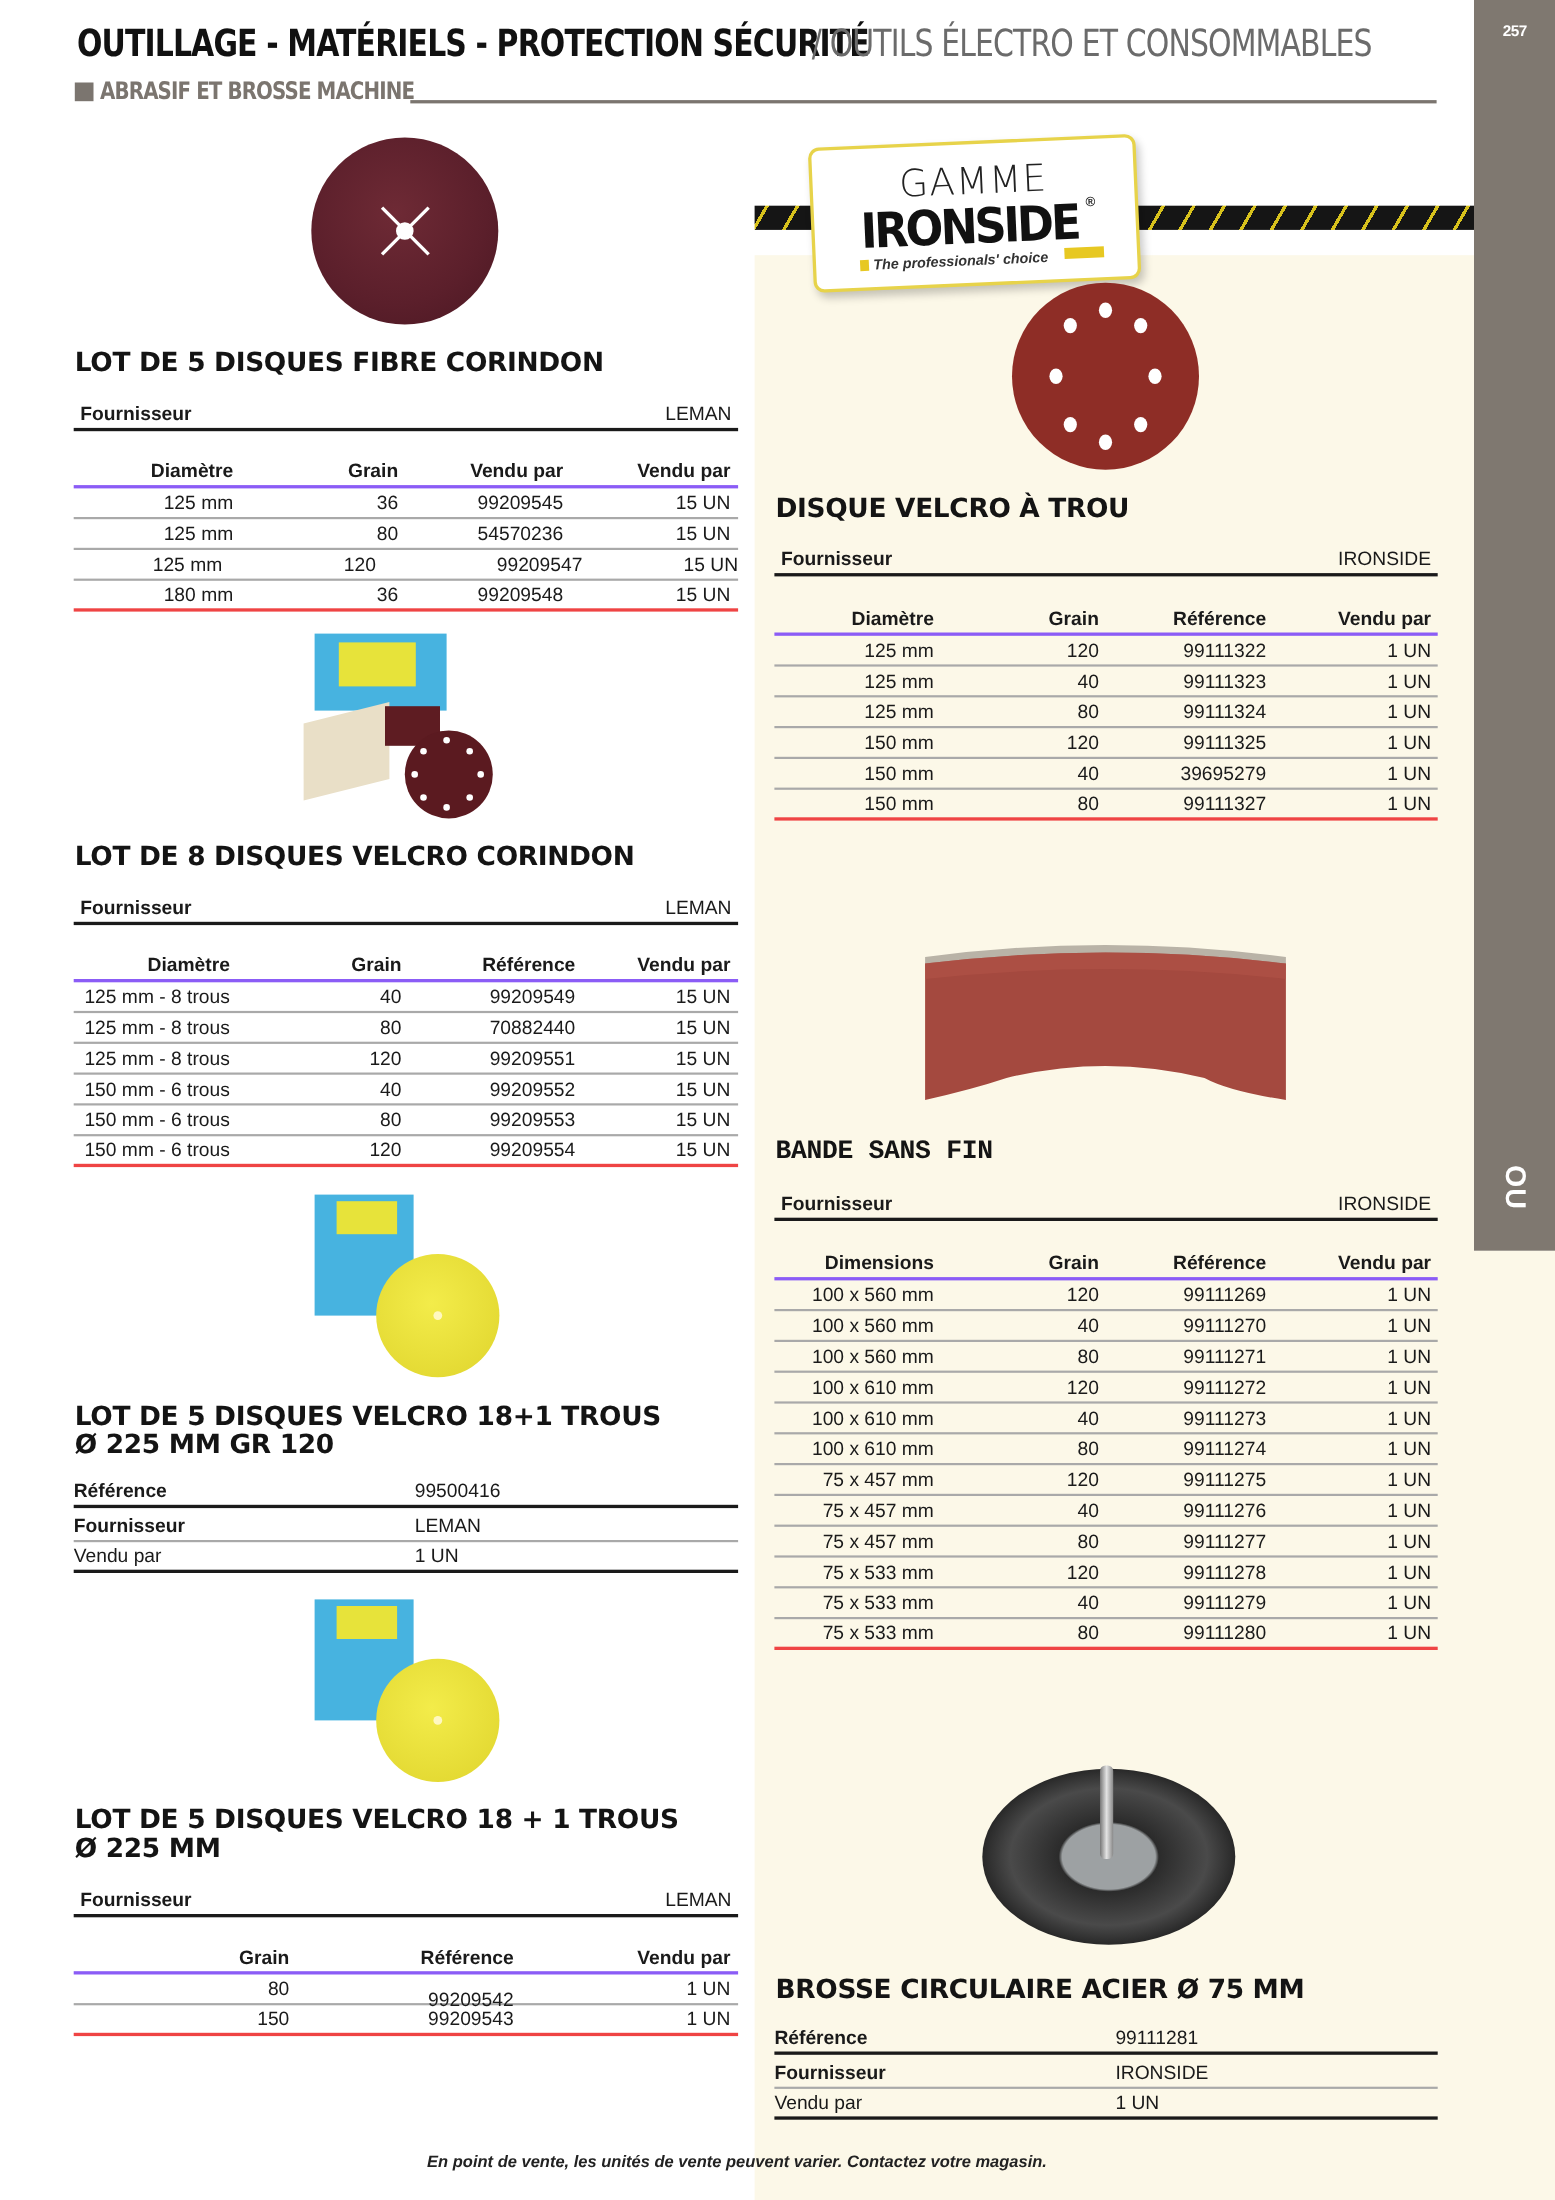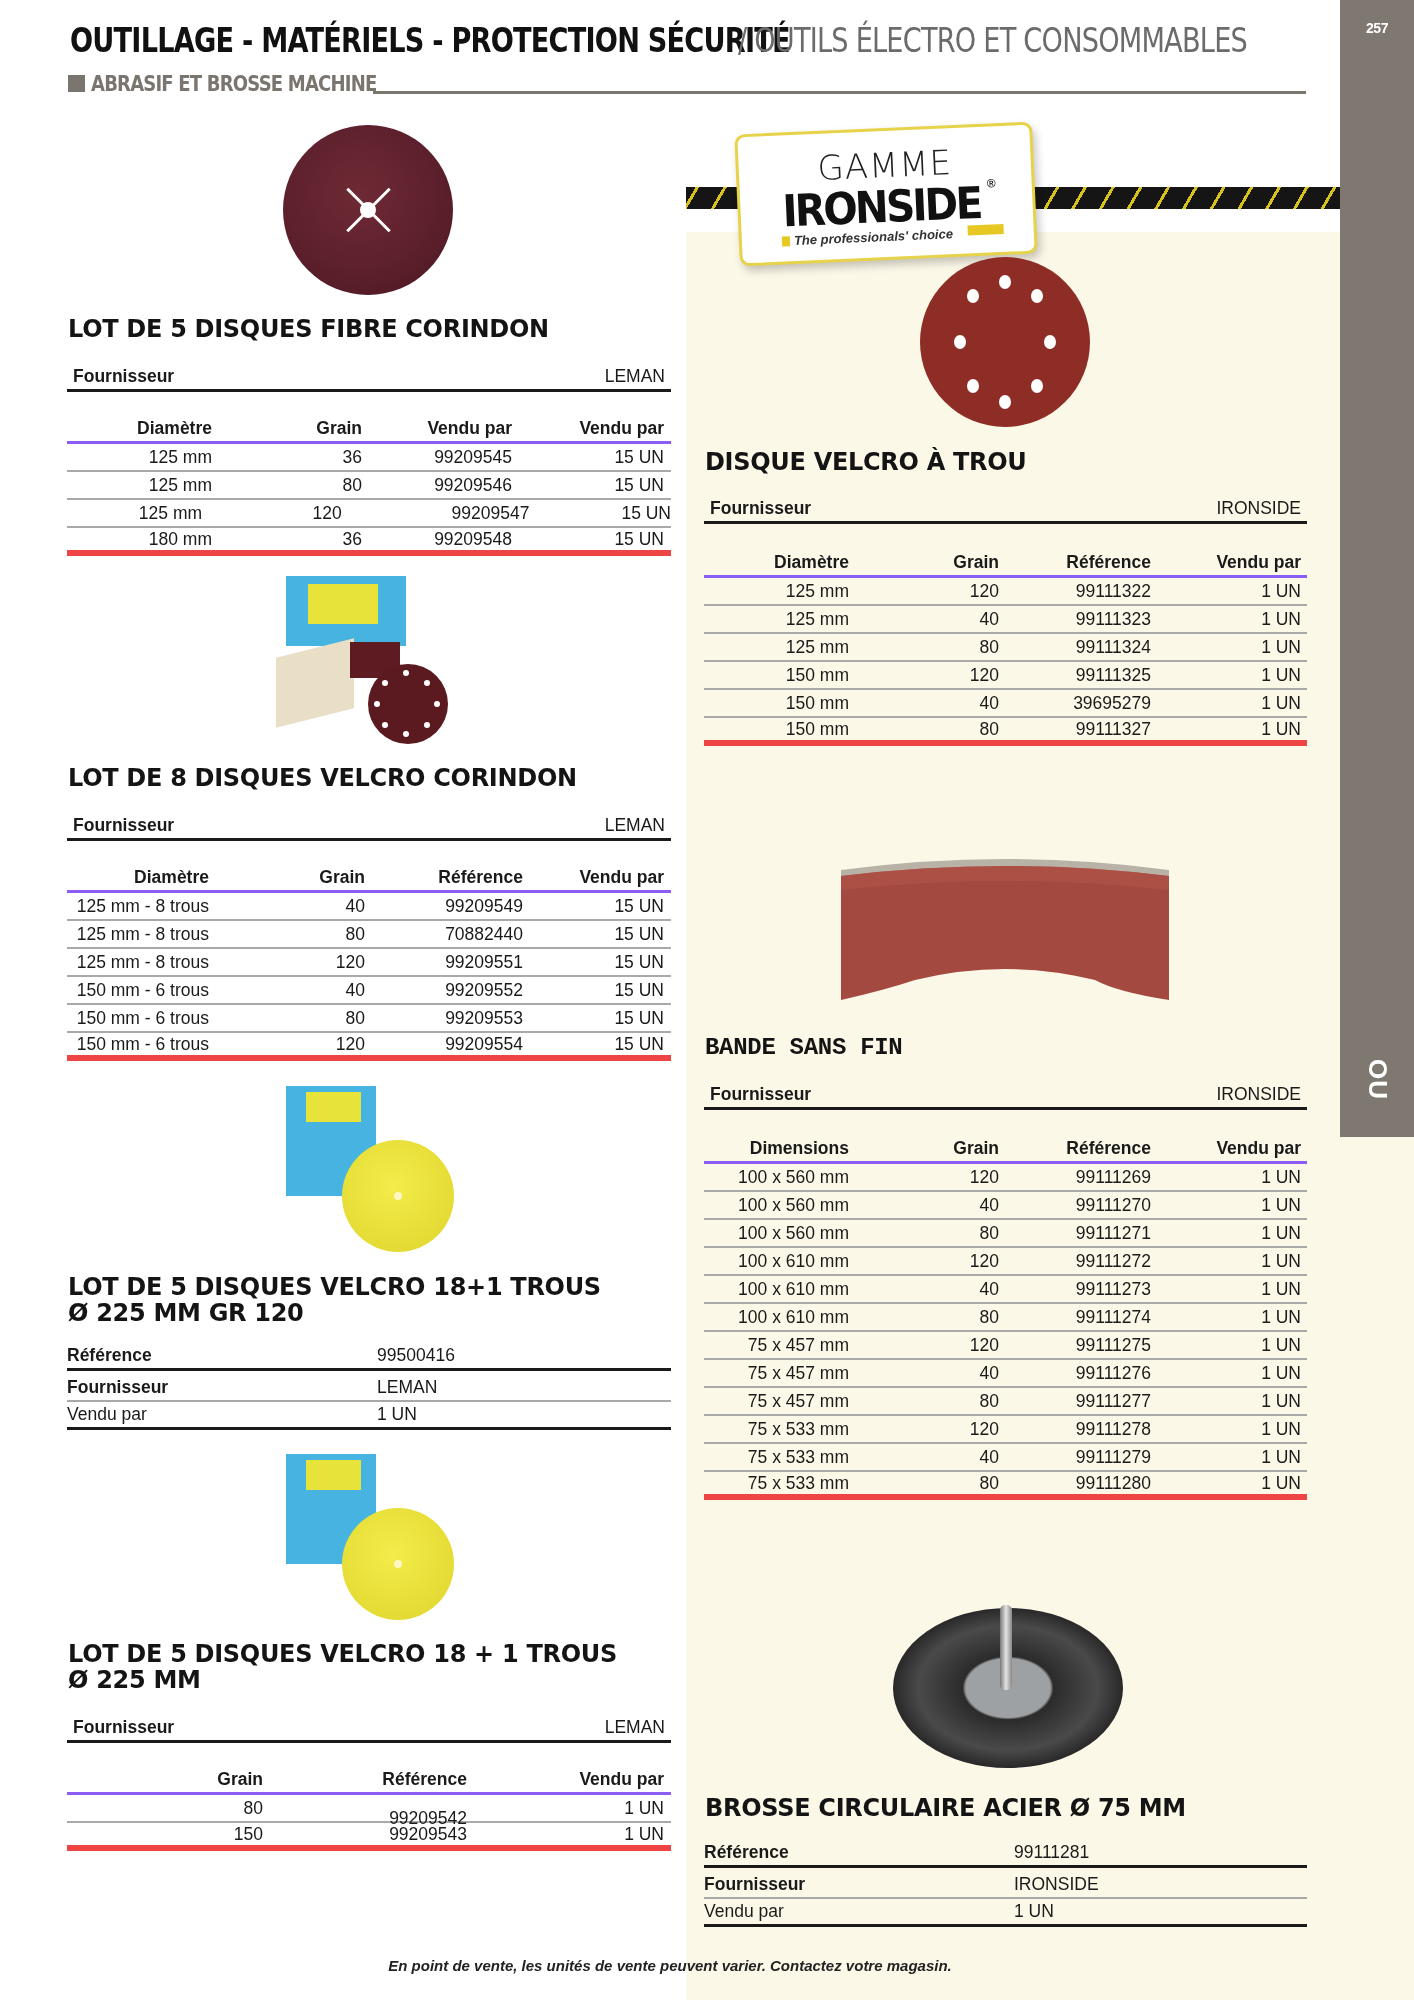--- a/index.html
+++ b/index.html
@@ -39,21 +39,21 @@
   .badge-tag { position: absolute; left: 52px; top: 98px; font-size: 13px; font-style: italic; font-weight: 700; color: #333; }
   .badge-tag-bar { position: absolute; left: 40px; top: 101px; width: 8px; height: 10px; background: #e7c822; }
   .badge-tag-bar2 { position: absolute; left: 226px; top: 98px; width: 36px; height: 10px; background: #e7c822; }
 
   
   .prod-title { font-family: "DejaVu Sans", sans-serif; font-weight: 700; font-size: 24px; line-height: 27px; color: #141414; letter-spacing: -0.3px; white-space: nowrap; }
 
   
   .tbl { font-size: 17.5px; color: #1a1a1a; }
   .tbl .row { position: absolute; left: 0; right: 0; height: 28px; display: flex; align-items: center; border-bottom: 2px solid #a9a9a9; }
-  .tbl .row.last { border-bottom: 6px solid #ef4444; }
+  .tbl .row.last { border-bottom: 3px solid #ef4444; }
   .tbl .hdr { position: absolute; left: 0; right: 0; height: 28px; display: flex; align-items: center; border-bottom: 3px solid #8b5cf6; font-weight: 700; }
   .tbl .supp { position: absolute; left: 0; right: 0; height: 28px; display: flex; align-items: center; border-bottom: 3px solid #1a1a1a; }
   .supp .k { font-weight: 700; padding-left: 6px; flex: 1; }
   .supp .v { padding-right: 6px; }
   .c { text-align: right; white-space: nowrap; }
 
   .kv .row { border-bottom: 2px solid #a9a9a9; }
   .kv .row.first { border-bottom: 3px solid #1a1a1a; }
   .kv .row.last { border-bottom: 3px solid #1a1a1a; }
   .kv .k { width: 310px; font-weight: 400; }
@@ -130,21 +130,21 @@
   </div>
   <div class="row" style="top:80px;">
     <span class="c" style="width:145px;">125 mm</span>
     <span class="c" style="width:150px;">36</span>
     <span class="c" style="width:150px;">99209545</span>
     <span class="c" style="width:152px;">15 UN</span>
   </div>
   <div class="row" style="top:108px;">
     <span class="c" style="width:145px;">125 mm</span>
     <span class="c" style="width:150px;">80</span>
-    <span class="c" style="width:150px;">99209546</span>
+    <span class="c" style="width:150px;">54570236</span>
     <span class="c" style="width:152px;">15 UN</span>
   </div>
   <div class="row" style="top:136px;">
     <span class="c" style="width:145px;">125 mm</span>
     <span class="c" style="width:150px;">120</span>
     <span class="c" style="width:150px;margin-left:48px;">99209547</span>
     <span class="c" style="width:152px;">15 UN</span>
   </div>
   <div class="row last" style="top:164px;">
     <span class="c" style="width:145px;">180 mm</span>

